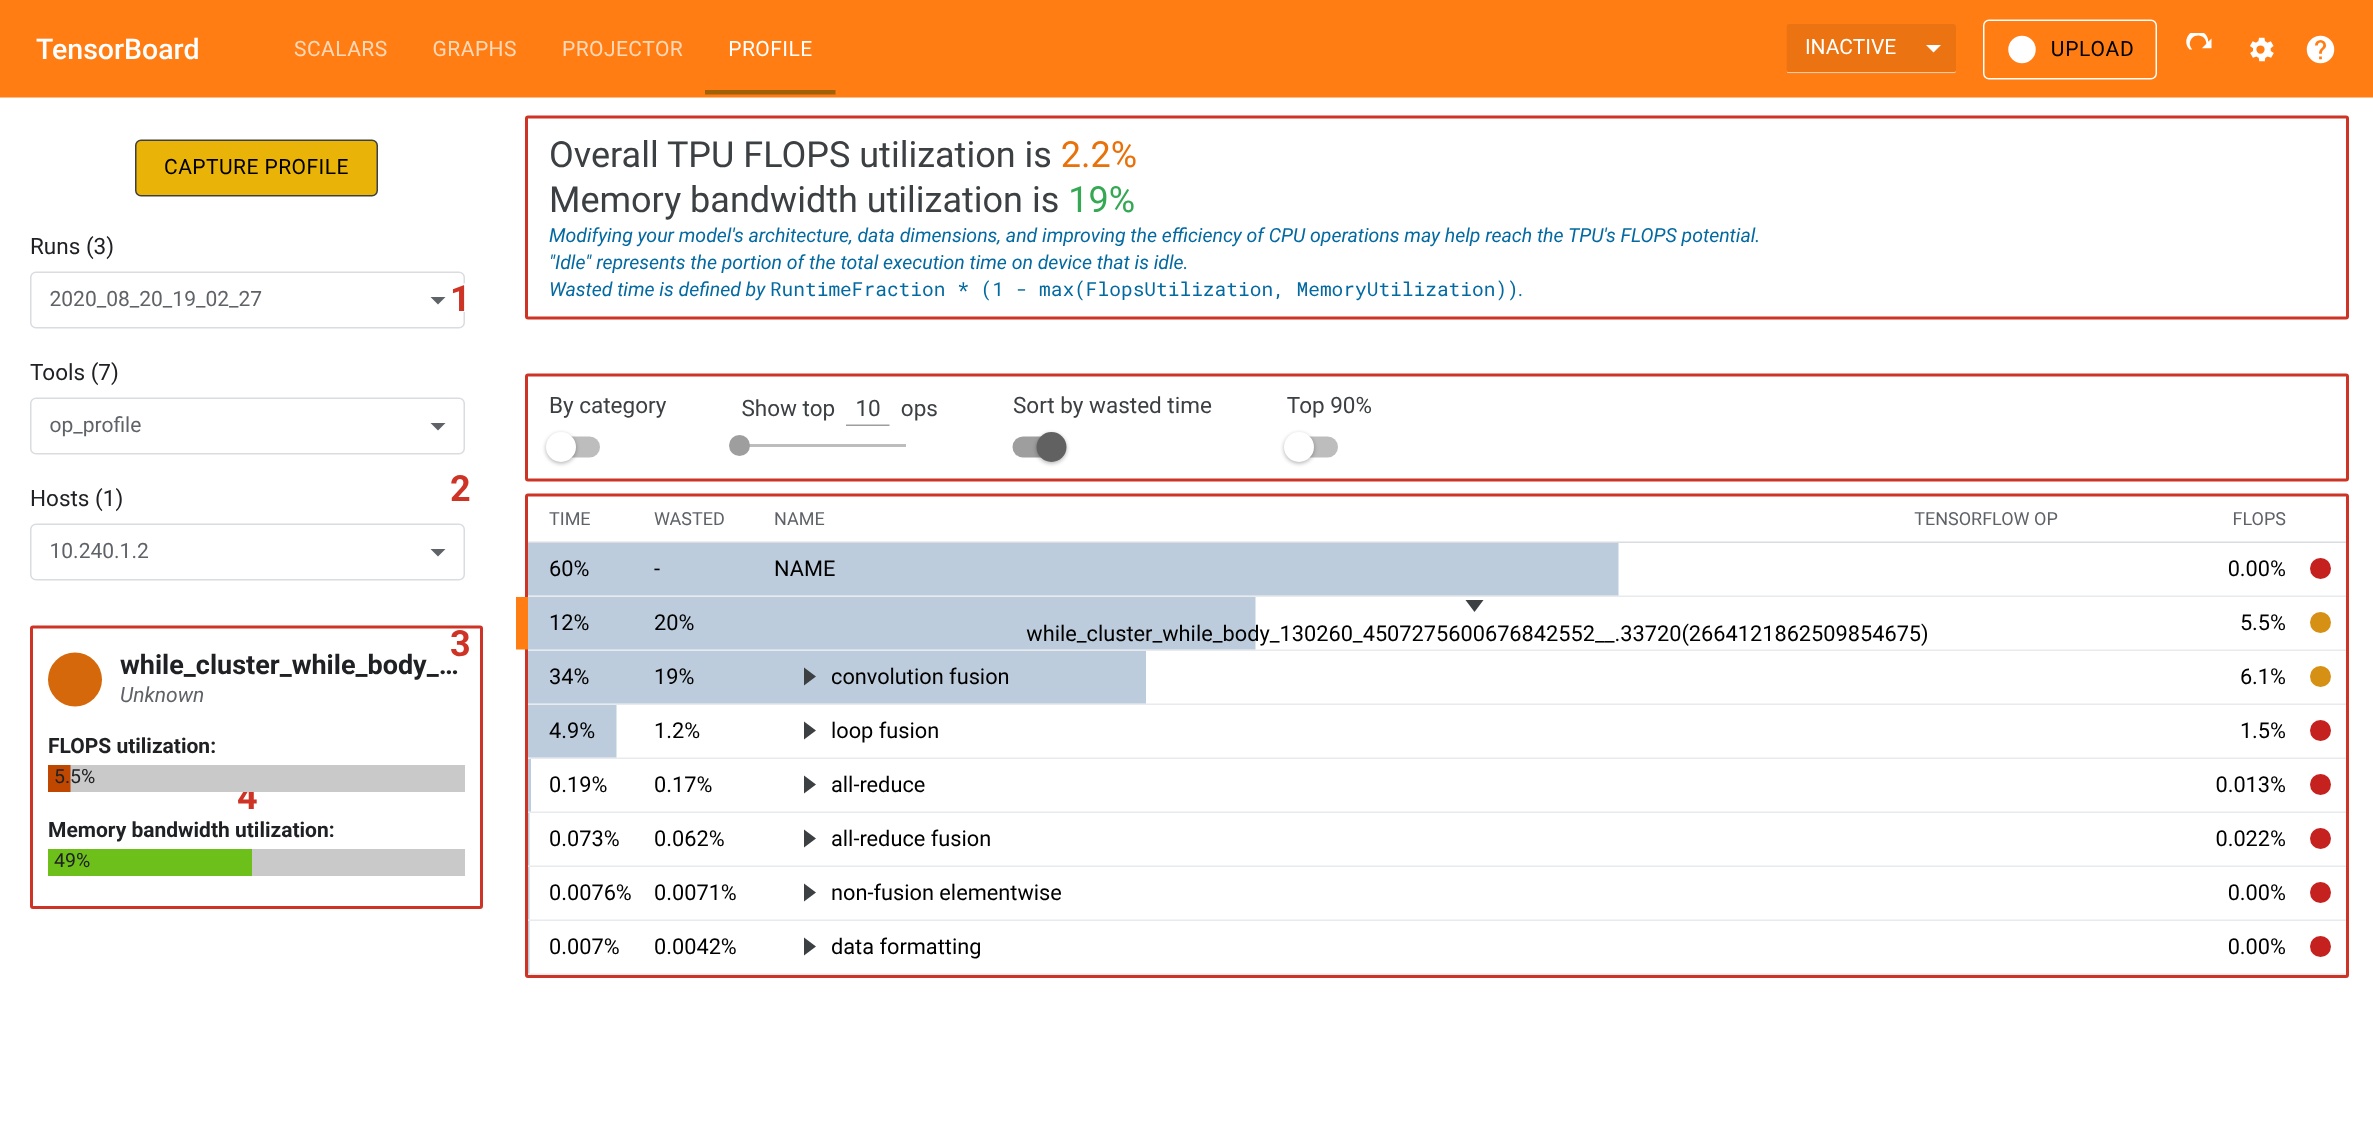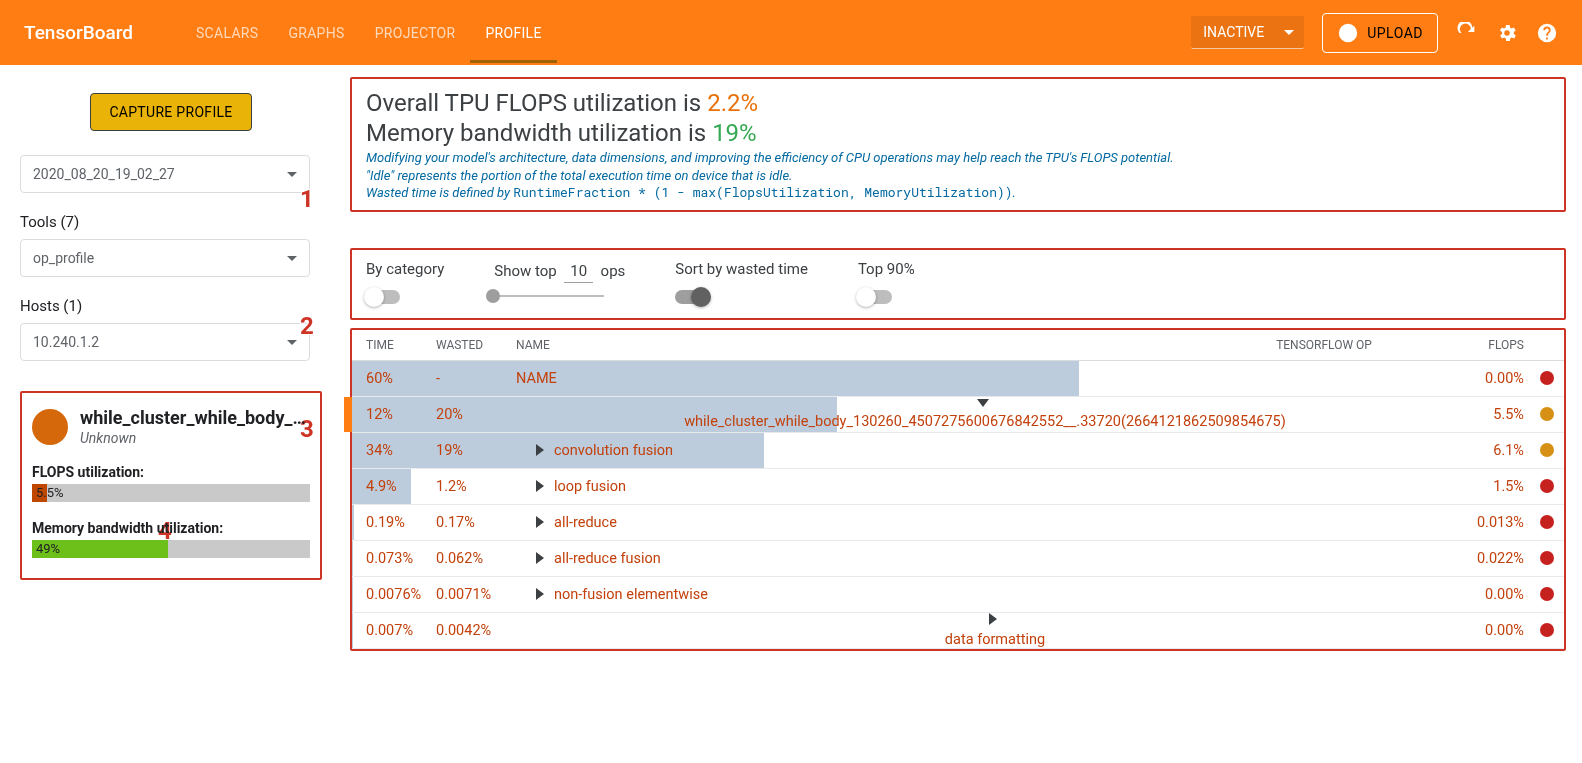--- a/index.html
+++ b/index.html
@@ -49,21 +49,21 @@
 .switch.dark::after{ background:#616161; left:16px;}
 .slider { display:flex; align-items:center; gap:6px;}
 .slider .track{ width:110px; height:2px; background:#bdbdbd; position:relative;}
 .slider .knob{ width:14px; height:14px; border-radius:50%; background:#9e9e9e; position:absolute; left:-8px; top:-6px;}
 .showtop-val { border-bottom:1px solid #9e9e9e; padding: 2px 6px; min-width:28px; display:inline-block;}
 
 
 .table-wrap { }
 .thead { display:flex; padding: 8px 10px 8px 14px; font-size:12px; color:#5f6368; border-bottom:1px solid #dadce0;}
 .col-time{width:70px;} .col-wasted{width:80px;} .col-name{flex:1;} .col-op{width:260px; text-align:center;} .col-flops{width:70px; text-align:right;} .col-dot{width:30px;}
-.row { display:flex; align-items:center; height:36px; border-bottom:1px solid #e8eaed; position:relative; font-size:14.5px; color:#c2410c; padding: 0 10px 0 14px;}
+.row { display:flex; align-items:center; height:36px; border-bottom:1px solid #e8eaed; position:relative; font-size:14.5px; color:#000000; padding: 0 10px 0 14px;}
 .row .bar { position:absolute; left:0; top:0; bottom:0; background:#bcccdc; z-index:0;}
 .row > * { position:relative; z-index:1;}
 .row .time{width:70px;} .row .wasted{width:80px;} .row .name{flex:1; display:flex; align-items:center; gap:6px;} .row .flops{width:70px; text-align:right;} .row .dotc{width:30px; display:flex; justify-content:flex-end;}
 .tri { width:0;height:0; display:inline-block; margin-right:4px;}
 .tri.right{ border-top:6px solid transparent; border-bottom:6px solid transparent; border-left:8px solid #3c4043;}
 .tri.down{ border-left:6px solid transparent; border-right:6px solid transparent; border-top:8px solid #3c4043;}
 .dot{ width:14px; height:14px; border-radius:50%; }
 .dot.red{background:#c5221f;} .dot.amber{background:#d69013;}
 .row.sel-orange::before{ content:""; position:absolute; left:-8px; top:0; bottom:0; width:8px; background:#ff7d13;}
 
@@ -116,20 +116,21 @@
         </svg>
       </span>
   </div>
 </div>
 
 <div class="body">
 
   <div class="sidebar">
     <button class="capture-btn">CAPTURE PROFILE</button>
 
+    <div class="side-label">Runs (3)</div>
     <div class="side-select">2020_08_20_19_02_27</div>
 
     <div class="side-label">Tools (7)</div>
     <div class="side-select">op_profile</div>
 
     <div class="side-label">Hosts (1)</div>
     <div class="side-select">10.240.1.2</div>
 
     <div class="annotation" style="left:300px; top:120px;">1</div>
     <div class="annotation" style="left:300px; top:247px;">2</div>
@@ -301,21 +302,21 @@
             </div>
             <div class="flops">0.00%</div>
             <div class="dotc">
               <div class="dot red"></div>
             </div>
           </div>
           <div class="row">
             <div class="bar" style="width: 0.007%;"></div>
             <div class="time">0.007%</div>
             <div class="wasted">0.0042%</div>
-            <div class="name" style="padding-left: 20px; flex-direction: column;">
+            <div class="name" style="padding-left: 20px;">
               <span class="tri right"></span>
               <span>data formatting</span>
             </div>
             <div class="flops">0.00%</div>
             <div class="dotc">
               <div class="dot red"></div>
             </div>
           </div>
         </div>
     </div>

